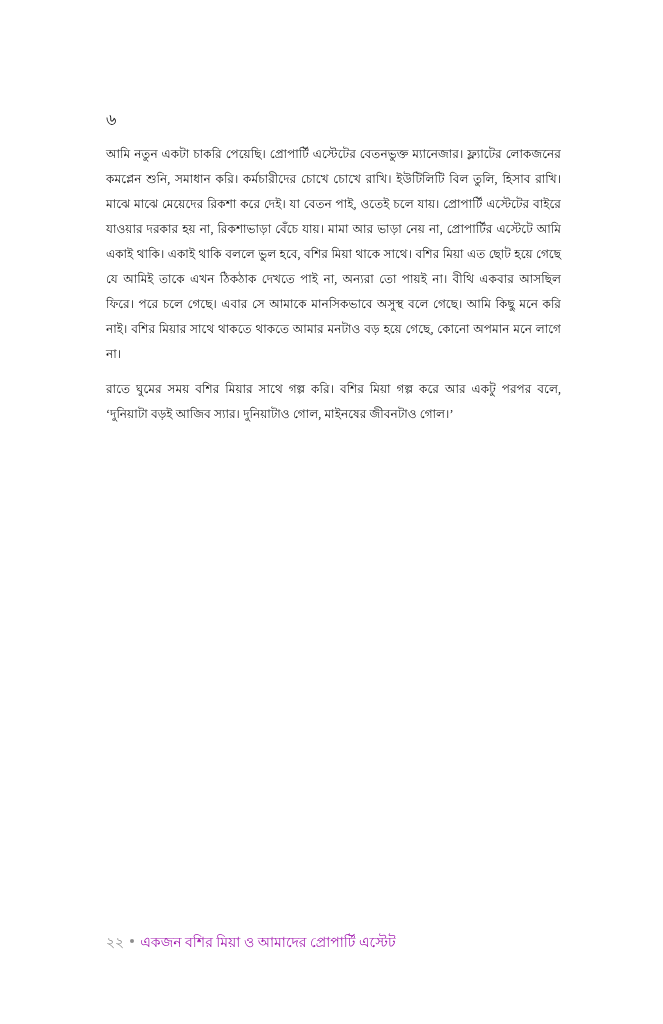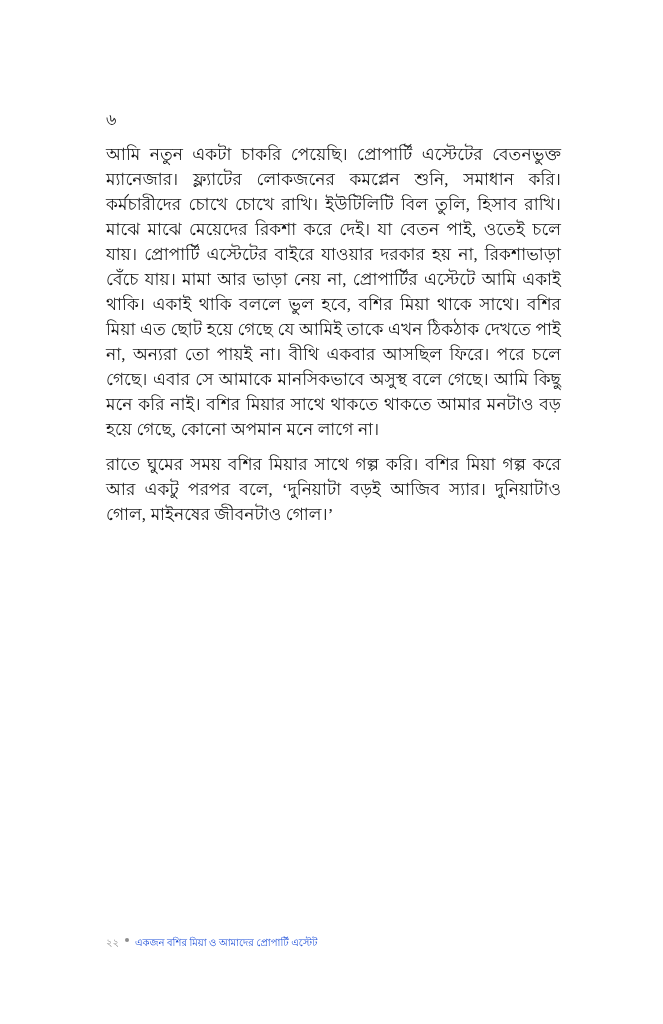--- a/index.html
+++ b/index.html
@@ -35,21 +35,21 @@
     font-size: 16px;
     line-height: 1;
     color: #111111;
     margin: 0 0 14px 0;
     font-weight: 400;
     letter-spacing: 0;
   }
 
   .para {
     margin: 0 0 10px 0;
-    font-size: 17px;
+    font-size: 12px;
     line-height: 25px;
     text-align: justify;
     text-justify: inter-word;
     color: #141414;
     word-spacing: 0.01em;
     hyphens: none;
   }
 
   .para:last-of-type {
     margin-bottom: 2px;
@@ -60,21 +60,21 @@
   .para-2 { letter-spacing: 0.005em; }
 
   .footer {
     position: absolute;
     left: 106px;
     top: 934px;
     width: 455px;
     display: flex;
     align-items: baseline;
     gap: 6px;
-    font-size: 10px;
+    font-size: 14px;
     line-height: 18px;
     color: #8d8d8d;
     white-space: nowrap;
   }
 
   .footer-page {
     color: #8d8d8d;
   }
 
   .footer-sep {
@@ -82,21 +82,21 @@
     width: 4px;
     height: 4px;
     border-radius: 50%;
     background: #8d8d8d;
     position: relative;
     top: -4px;
     flex: 0 0 auto;
   }
 
   .footer-title {
-    color: #1d4ed8;
+    color: #a21caf;
     text-align: right;
   }
 </style>
 </head>
 <body>
 
 <div class="page">
 
   <div class="text-block">
 

